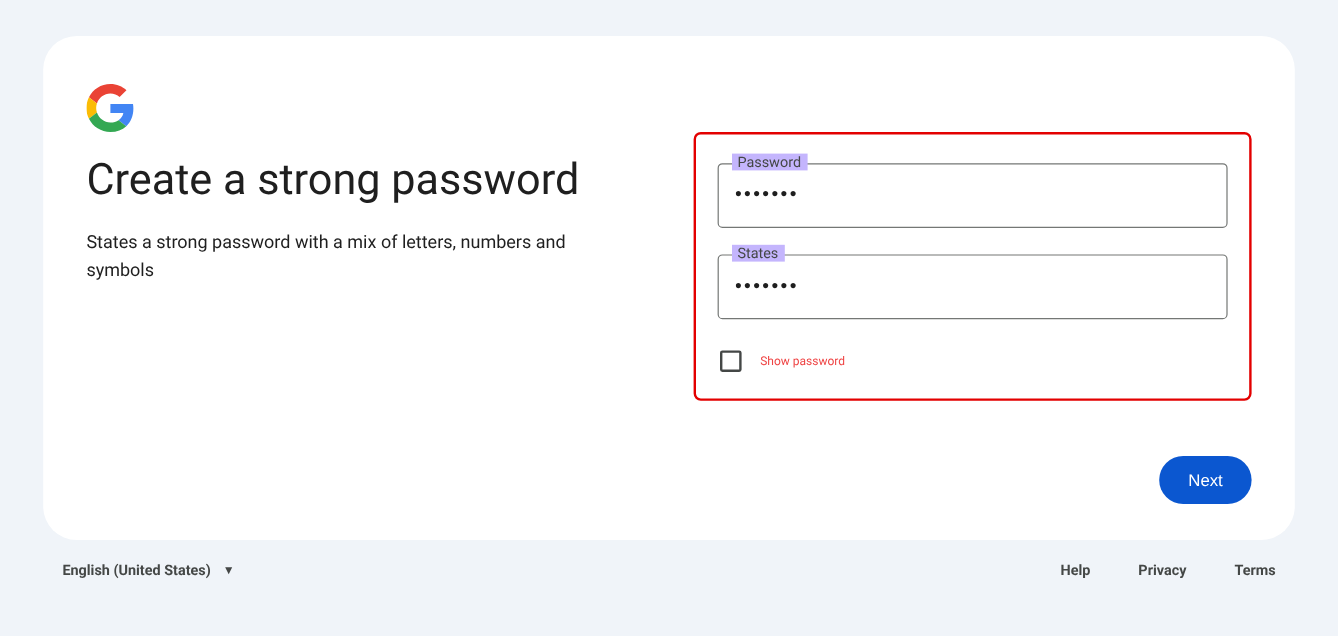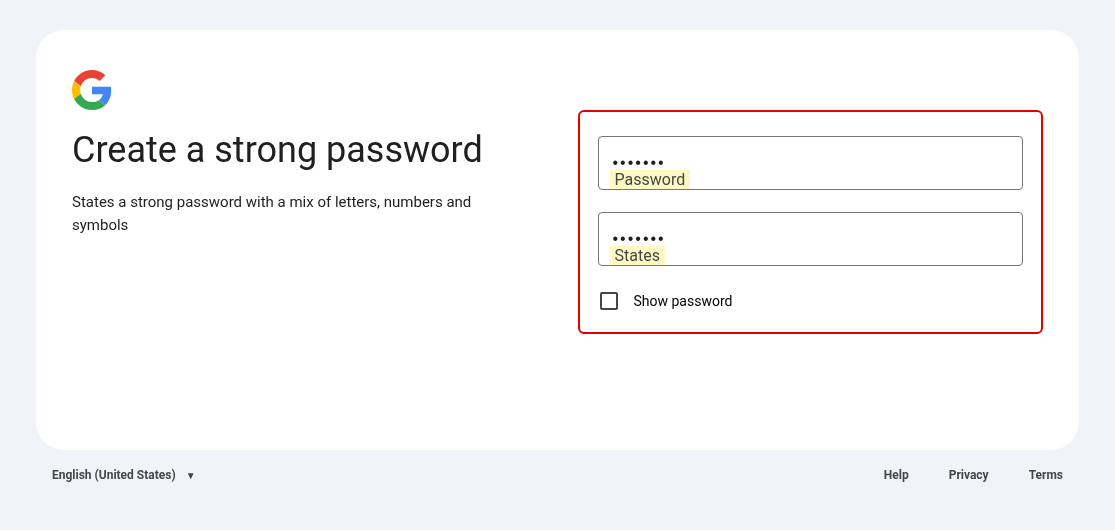--- a/index.html
+++ b/index.html
@@ -59,25 +59,24 @@
   }
   .field-wrap {
     position: relative;
     margin-bottom: 22px;
   }
   .field-wrap:last-of-type { margin-bottom: 14px; }
   .floating-label {
     position: absolute;
     top: -8px;
     left: 12px;
-    background: #fef9c3;
+    background: #c4b5fd;
     padding: 0 5px;
-    font-size: 16px;
+    font-size: 12px;
     color: #444746;
-    margin-top: 42px;
   }
   .text-field {
     width: 100%;
     height: 54px;
     border: 1px solid #747775;
     border-radius: 4px;
     padding: 0 14px;
     font-size: 16px;
     color: #1f1f1f;
     outline: none;
@@ -92,22 +91,22 @@
   .checkbox {
     width: 18px;
     height: 18px;
     border: 2px solid #444746;
     border-radius: 2px;
     background: #fff;
     cursor: pointer;
     flex-shrink: 0;
   }
   .show-label {
-    font-size: 14px;
-    color: #000000;
+    font-size: 10px;
+    color: #ef4444;
   }
   .actions {
     position: absolute;
     right: 36px;
     bottom: 30px;
   }
   .next-btn {
     background: #0b57d0;
     color: #fff;
     border: none;
@@ -180,20 +179,23 @@
 
         <div class="show-row">
           <div class="checkbox"></div>
           <span class="show-label">Show password</span>
         </div>
 
       </div>
     </div>
   </div>
 
+  <div class="actions">
+    <button class="next-btn">Next</button>
+  </div>
 </div>
 
 <div class="footer">
   <div class="lang">
     <span>English (United States)</span>
     <span class="chevron">▼</span>
   </div>
   <div class="links">
     <a>Help</a>
     <a>Privacy</a>

